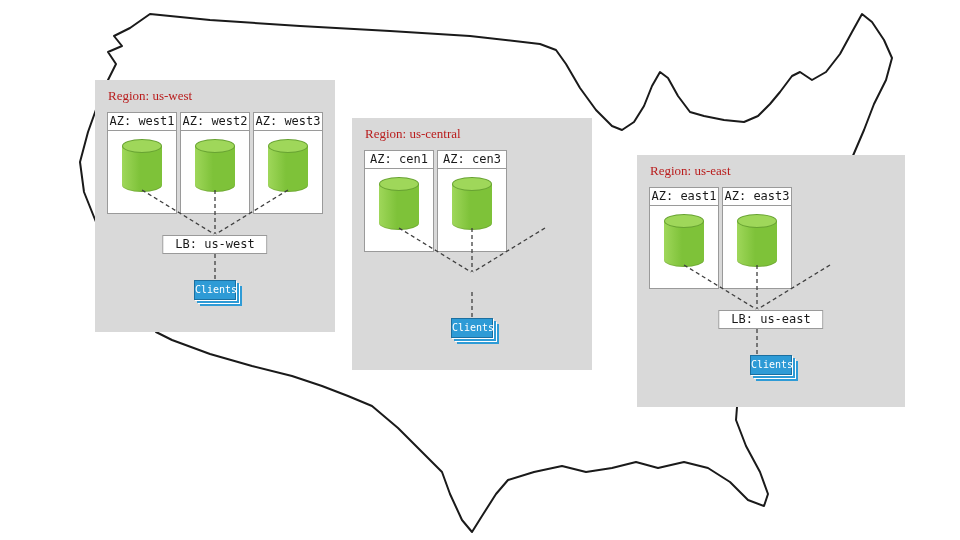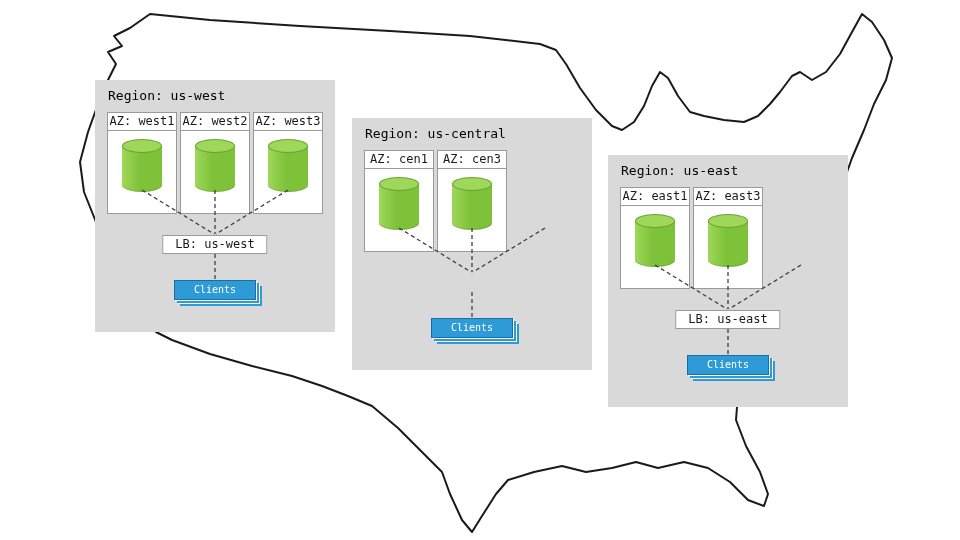--- a/index.html
+++ b/index.html
@@ -18,21 +18,21 @@
     stroke-linecap:round;
   }
   
   .region{
     position:absolute;width:240px;height:252px;
     background:var(--region-bg,#d9d9d9);
     z-index:1;
   }
   .region-title{
     position:absolute;left:13px;top:8px;
-    font-size:13px;color:#000000;white-space:nowrap;
+    font-size:13px;color:#b91c1c;white-space:nowrap;font-family:Liberation Serif, serif;
   }
   .az-row{
     position:absolute;left:12px;top:32px;
     display:flex;gap:3px;
   }
   .az-cell{
     width:70px;height:102px;box-sizing:border-box;
     background:#ffffff;
     border:1px solid var(--az-border,#9a9a9a);
   }
@@ -70,21 +70,21 @@
   .lb-box{
     position:absolute;top:155px;left:50%;transform:translateX(-50%);
     height:19px;line-height:17px;box-sizing:border-box;
     padding:0 12px;white-space:nowrap;
     background:#ffffff;border:1px solid var(--az-border,#9a9a9a);
     font-size:12px;color:#1a1a1a;text-align:center;
   }
   
   .clients-box{
     position:absolute;top:200px;left:50%;transform:translateX(-50%);
-    width:82px;height:20px;line-height:18px;box-sizing:border-box;
+    width:42px;height:20px;line-height:18px;box-sizing:border-box;
     background:var(--clients-bg,#2e9bd6);
     border:1px solid #1b6fa0;
     color:#ffffff;font-size:10px;text-align:center;white-space:nowrap;
     box-shadow:
       1px 1px 0 0 #ffffff,
       3px 3px 0 0 var(--clients-bg,#2e9bd6),
       4px 4px 0 0 #ffffff,
       6px 6px 0 0 var(--clients-bg,#2e9bd6);
   }
 </style>
@@ -177,21 +177,21 @@
   </div>
   <svg class="connectors" viewBox="0 0 240 252">
     <line x1="47" y1="110" x2="119" y2="154"></line>
     <line x1="120" y1="110" x2="120" y2="154"></line>
     <line x1="193" y1="110" x2="121" y2="154"></line>
     <line x1="120" y1="174" x2="120" y2="200"></line>
   </svg>
   <div class="clients-box">Clients</div>
 </div>
 
-<div class="region" style="left:608px;top:155px;">
+<div class="region" style="left:637px;top:155px;padding-left:28px;">
   <div class="region-title">Region: us-east</div>
   <div class="az-row">
     <div class="az-cell">
       <div class="az-label">AZ: east1</div>
       <div class="cylinder">
         <div class="cyl-body"></div>
         <div class="cyl-top"></div>
       </div>
     </div>
     <div class="az-cell">

